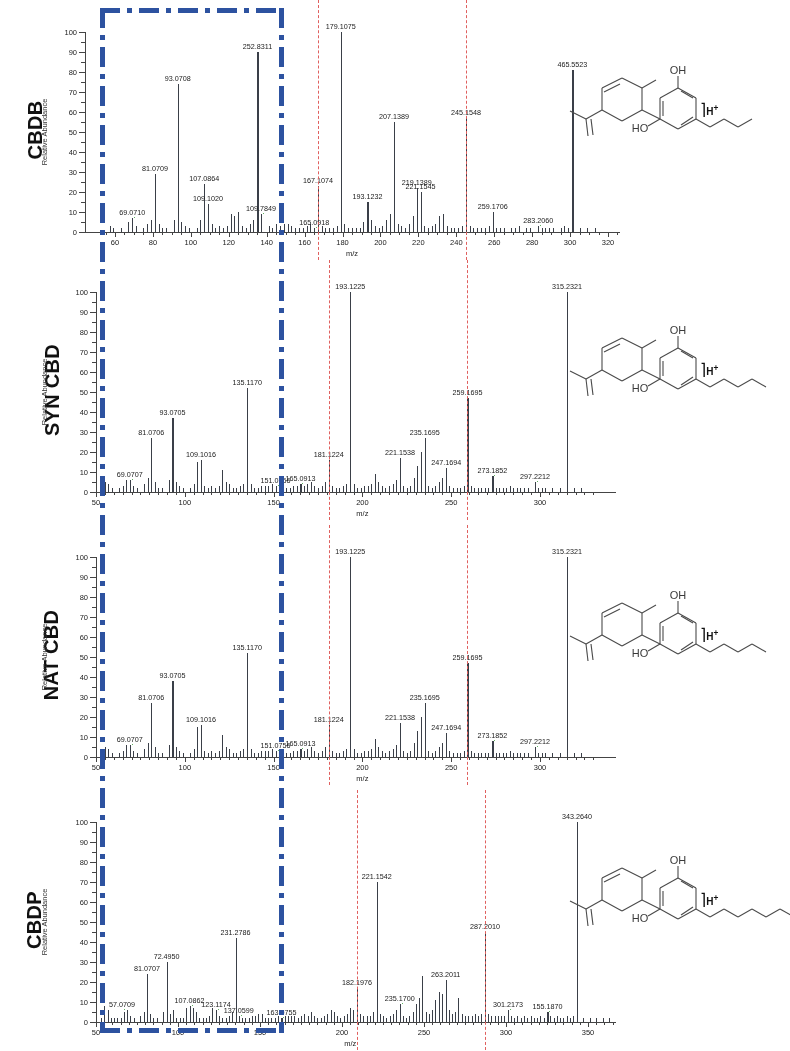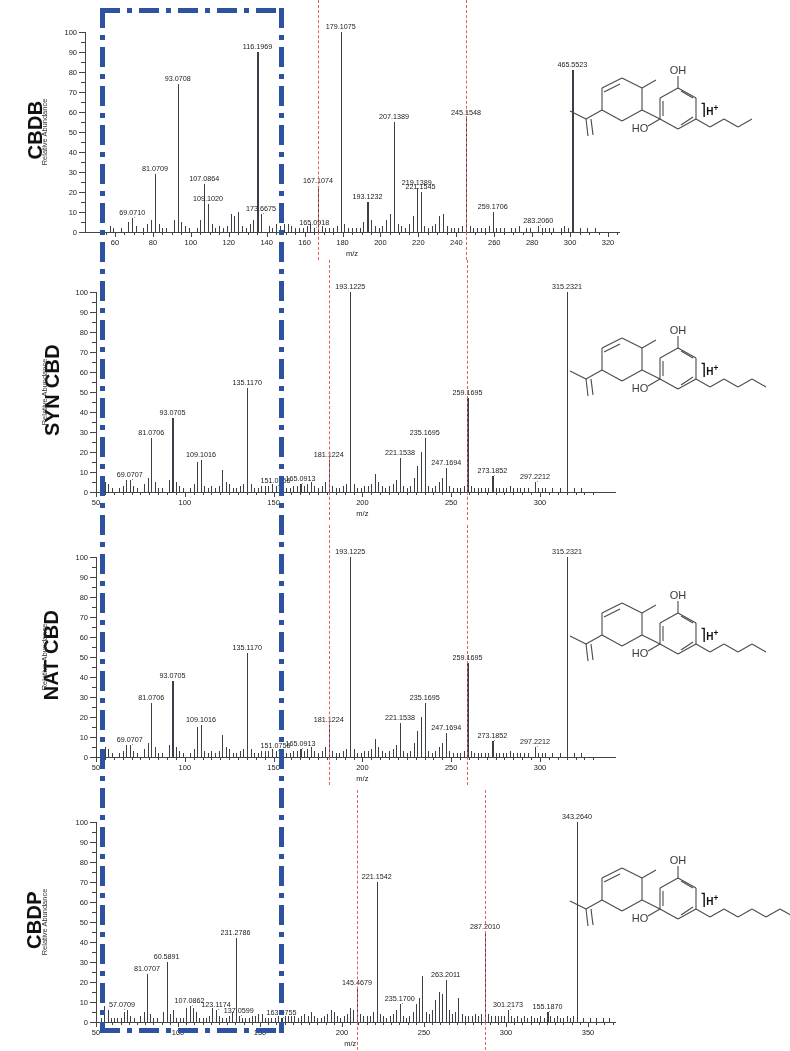--- a/index.html
+++ b/index.html
@@ -288,23 +288,23 @@
         <div class="leader" style="left: 49.2px; top: 185px; height: 1px; background: rgb(99, 180, 99);"></div>
         <div class="peak tall" style="left: 69.9537px; height: 58px; top: 142px;"></div>
         <div class="peaklabel" style="left: 69.9537px; top: 132px;">81.0709</div>
         <div class="peak tall" style="left: 92.7073px; height: 148px; top: 52px;"></div>
         <div class="peaklabel" style="left: 92.7073px; top: 42px;">93.0708</div>
         <div class="peak tall" style="left: 119.283px; height: 48px; top: 152px;"></div>
         <div class="peaklabel" style="left: 119.283px; top: 142px;">107.0864</div>
         <div class="peak tall" style="left: 123.105px; height: 28px; top: 172px;"></div>
         <div class="peaklabel" style="left: 123.105px; top: 162px;">109.1020</div>
         <div class="peak tall" style="left: 172.434px; height: 180px; top: 20px;"></div>
-        <div class="peaklabel" style="left: 172.434px; top: 10px;">116.1969</div>
+        <div class="peaklabel" style="left: 172.434px; top: 10px;">252.8311</div>
         <div class="peak tall" style="left: 176.118px; height: 18px; top: 182px;"></div>
-        <div class="peaklabel" style="left: 176.118px; top: 172px;">173.6675</div>
+        <div class="peaklabel" style="left: 176.118px; top: 172px;">109.7849</div>
         <div class="leader" style="left: 178.118px; top: 181px; height: 1px; background: rgb(99, 180, 99);"></div>
         <div class="peak tall" style="left: 229.27px; height: 4px; top: 196px;"></div>
         <div class="peaklabel" style="left: 229.27px; top: 186px;">165.0918</div>
         <div class="leader" style="left: 231.27px; top: 195px; height: 1px; background: rgb(99, 180, 99);"></div>
         <div class="peak tall" style="left: 233.092px; height: 46px; top: 154px;"></div>
         <div class="peaklabel" style="left: 233.092px; top: 144px;">167.1074</div>
         <div class="peak tall" style="left: 255.846px; height: 200px; top: 0px;"></div>
         <div class="peaklabel" style="left: 255.846px; top: -10px;">179.1075</div>
         <div class="peak tall" style="left: 282.422px; height: 30px; top: 170px;"></div>
         <div class="peaklabel" style="left: 282.422px; top: 160px;">193.1232</div>
@@ -1182,37 +1182,37 @@
         <div class="peak" style="left: 493.64px; height: 4px; bottom: 0px; top: 196px;"></div>
         <div class="peak" style="left: 500.2px; height: 4px; bottom: 0px; top: 196px;"></div>
         <div class="peak" style="left: 506.76px; height: 4px; bottom: 0px; top: 196px;"></div>
         <div class="peak" style="left: 513.32px; height: 4px; bottom: 0px; top: 196px;"></div>
         <div class="peak tall" style="left: 11.5963px; height: 12px; top: 188px;"></div>
         <div class="peaklabel" style="left: 26px; top: 178px;">57.0709</div>
         <div class="leader" style="left: 28px; top: 187px; height: 1px; background: rgb(99, 180, 99);"></div>
         <div class="peak tall" style="left: 50.9559px; height: 48px; top: 152px;"></div>
         <div class="peaklabel" style="left: 50.9559px; top: 142px;">81.0707</div>
         <div class="peak tall" style="left: 70.6358px; height: 60px; top: 140px;"></div>
-        <div class="peaklabel" style="left: 70.6358px; top: 130px;">60.5891</div>
+        <div class="peaklabel" style="left: 70.6358px; top: 130px;">72.4950</div>
         <div class="peak tall" style="left: 93.6214px; height: 16px; top: 184px;"></div>
         <div class="peaklabel" style="left: 93.6214px; top: 174px;">107.0862</div>
         <div class="leader" style="left: 95.6214px; top: 183px; height: 1px; background: rgb(99, 180, 99);"></div>
         <div class="peak tall" style="left: 119.913px; height: 12px; top: 188px;"></div>
         <div class="peaklabel" style="left: 119.913px; top: 178px;">123.1174</div>
         <div class="leader" style="left: 121.913px; top: 187px; height: 1px; background: rgb(99, 180, 99);"></div>
         <div class="peak tall" style="left: 139.592px; height: 84px; top: 116px;"></div>
         <div class="peaklabel" style="left: 139.592px; top: 106px;">231.2786</div>
         <div class="peak tall" style="left: 142.778px; height: 6px; top: 194px;"></div>
         <div class="peaklabel" style="left: 142.778px; top: 184px;">137.0599</div>
         <div class="leader" style="left: 144.778px; top: 193px; height: 1px; background: rgb(99, 180, 99);"></div>
         <div class="peak tall" style="left: 185.444px; height: 4px; top: 196px;"></div>
         <div class="peaklabel" style="left: 185.444px; top: 186px;">163.0755</div>
         <div class="leader" style="left: 187.444px; top: 195px; height: 1px; background: rgb(99, 180, 99);"></div>
         <div class="peak tall" style="left: 261.013px; height: 34px; top: 166px;"></div>
-        <div class="peaklabel" style="left: 261.013px; top: 156px;">145.4679</div>
+        <div class="peaklabel" style="left: 261.013px; top: 156px;">182.1976</div>
         <div class="peak tall" style="left: 280.693px; height: 140px; top: 60px;"></div>
         <div class="peaklabel" style="left: 280.693px; top: 50px;">221.1542</div>
         <div class="peak tall" style="left: 303.679px; height: 18px; top: 182px;"></div>
         <div class="peaklabel" style="left: 303.679px; top: 172px;">235.1700</div>
         <div class="leader" style="left: 305.679px; top: 181px; height: 1px; background: rgb(99, 180, 99);"></div>
         <div class="peak tall" style="left: 349.65px; height: 42px; top: 158px;"></div>
         <div class="peaklabel" style="left: 349.65px; top: 148px;">263.2011</div>
         <div class="peak tall" style="left: 389.01px; height: 90px; top: 110px;"></div>
         <div class="peaklabel" style="left: 389.01px; top: 100px;">287.2010</div>
         <div class="peak tall" style="left: 411.996px; height: 12px; top: 188px;"></div>

